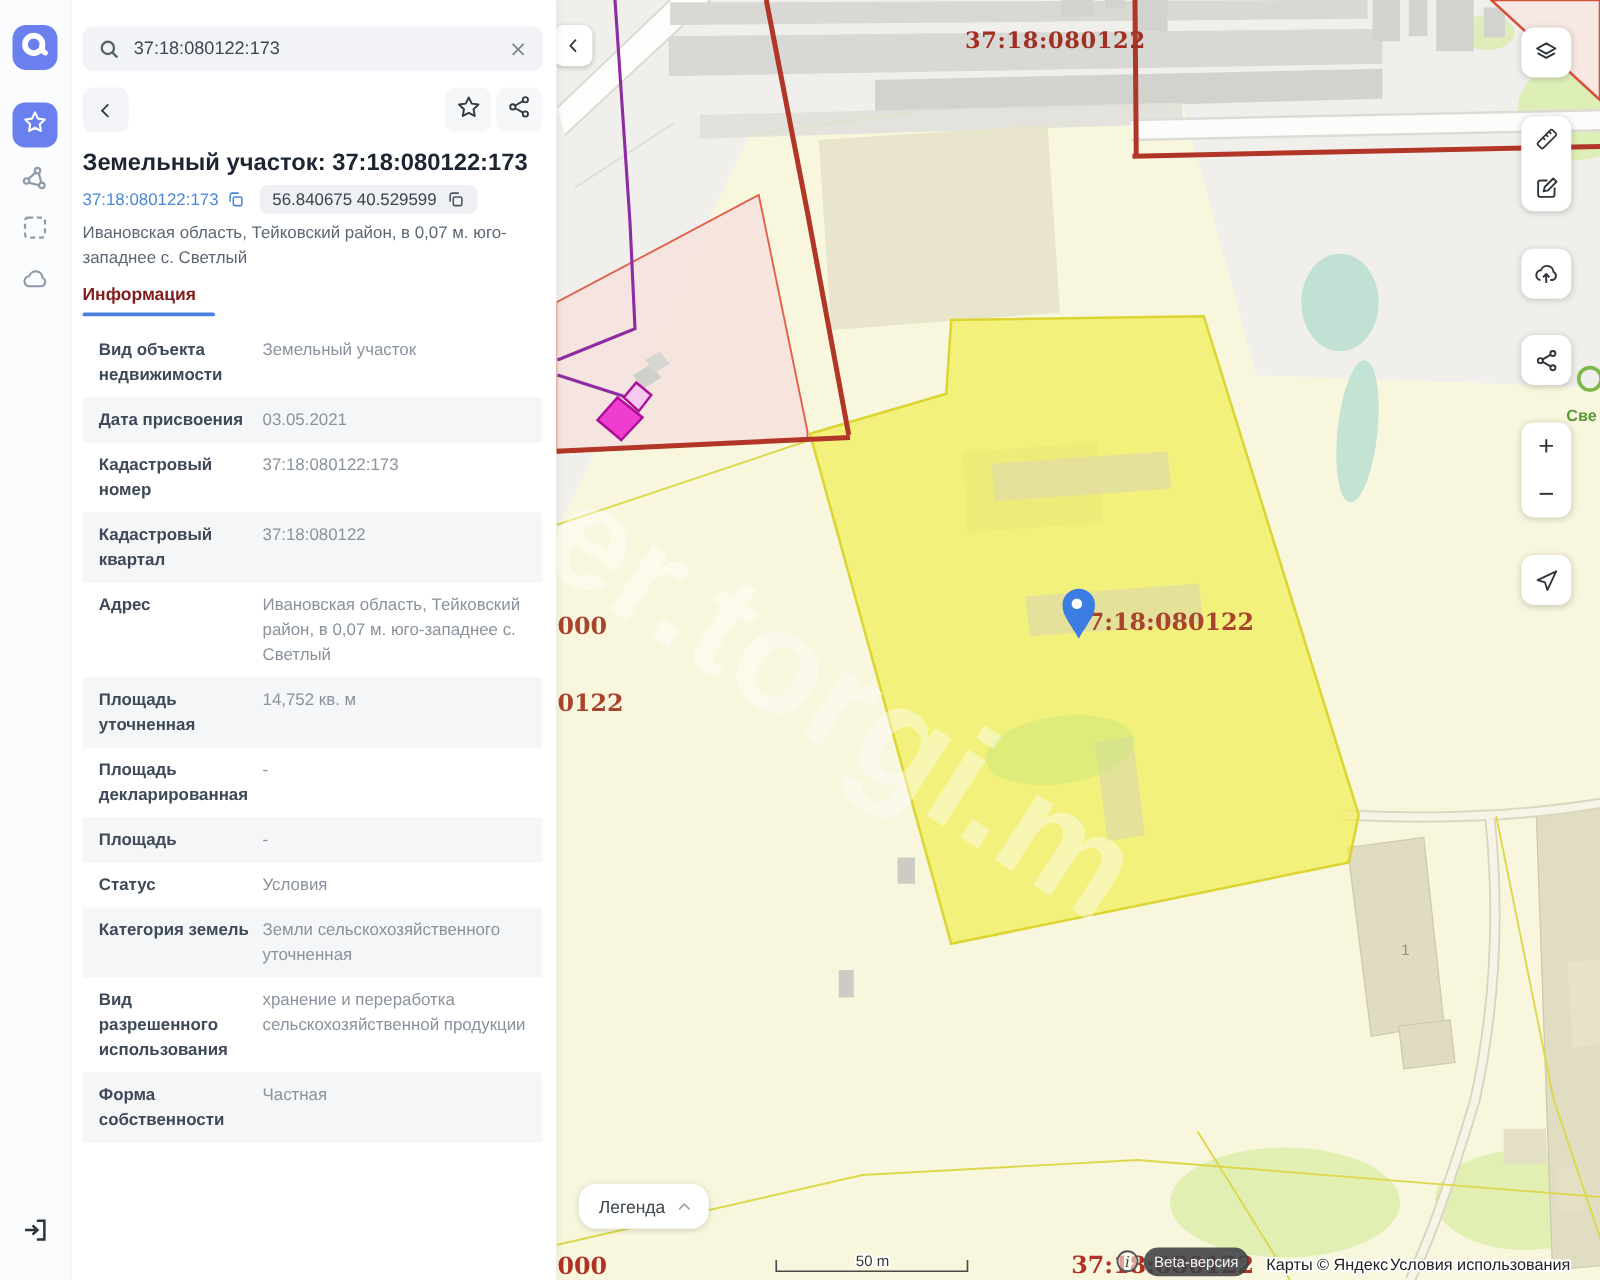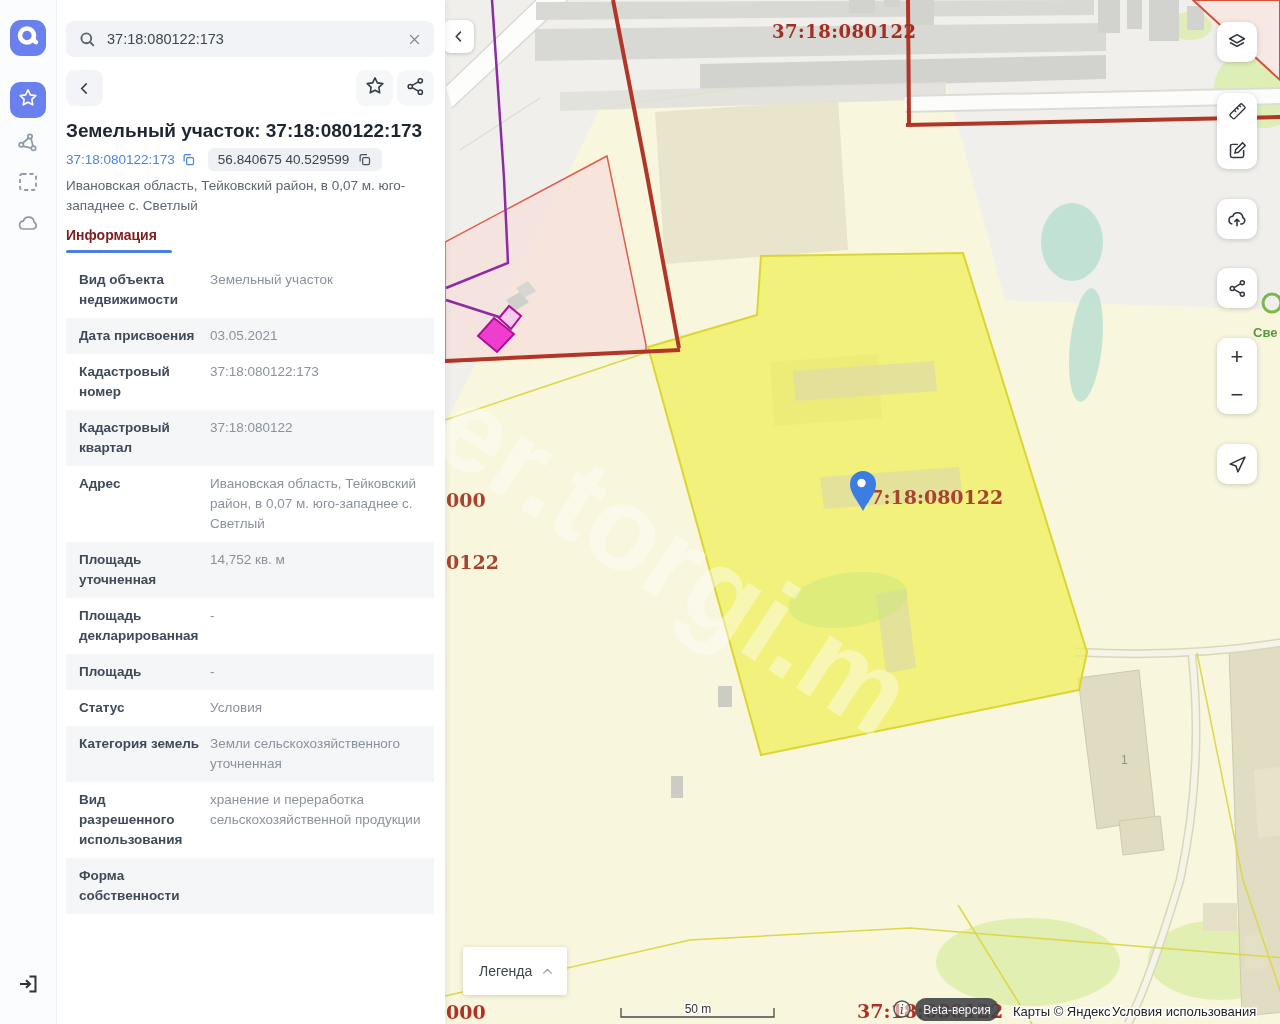--- a/index.html
+++ b/index.html
@@ -43,21 +43,21 @@
   
   .map{position:absolute;left:445px;top:0;width:835px;height:1024px;background:#f0efeb;overflow:hidden;}
   .map svg.base{position:absolute;left:0;top:0;}
   .collapse{position:absolute;left:-2px;top:20px;width:31px;height:33px;background:#fff;border-radius:8px;
             box-shadow:0 1px 4px rgba(0,0,0,.2);display:flex;align-items:center;justify-content:center;
             cursor:pointer;z-index:3;}
   .mc{position:absolute;left:772px;width:40px;background:#fff;border-radius:10px;
       box-shadow:0 1px 5px rgba(40,40,40,.22);display:flex;flex-direction:column;align-items:center;
       justify-content:center;z-index:3;}
   .mc .half{width:40px;height:38px;display:flex;align-items:center;justify-content:center;cursor:pointer;}
-  .legend{position:absolute;left:18px;top:947px;height:48px;background:#fff;border-radius:3px;
+  .legend{position:absolute;left:18px;top:947px;height:36px;background:#fff;border-radius:14px;
           box-shadow:0 1px 5px rgba(40,40,40,.18);display:flex;align-items:center;gap:9px;
           padding:0 13px 0 16px;cursor:pointer;z-index:3;font-size:14px;color:#3e4650;}
   .zoombtn{font-size:22px;color:#2f353b;}
 </style>
 </head>
 <body>
 
 <div class="rail">
   <div class="logo">
     <span>
@@ -218,20 +218,21 @@
     <div class="row">
         <div class="lbl">Категория земель</div>
         <div class="val">Земли сельскохозяйственного уточненная</div>
       </div>
     <div class="row">
         <div class="lbl">Вид разрешенного использования</div>
         <div class="val">хранение и переработка сельскохозяйственной продукции</div>
       </div>
     <div class="row">
         <div class="lbl">Форма собственности</div>
+        <div class="val">Частная</div>
       </div>
   </div>
 </div>
 
 <div class="map">
   <svg class="base" width="835" height="1024" viewBox="445 0 835 1024">
 
     <rect x="445" y="0" width="835" height="1024" fill="#f0efeb"></rect>
 
     <path d="M445,425 L600,108 L940,60 L1005,300 L1280,310 L1280,1024 L445,1024 Z" fill="#f8f6dc"></path>

